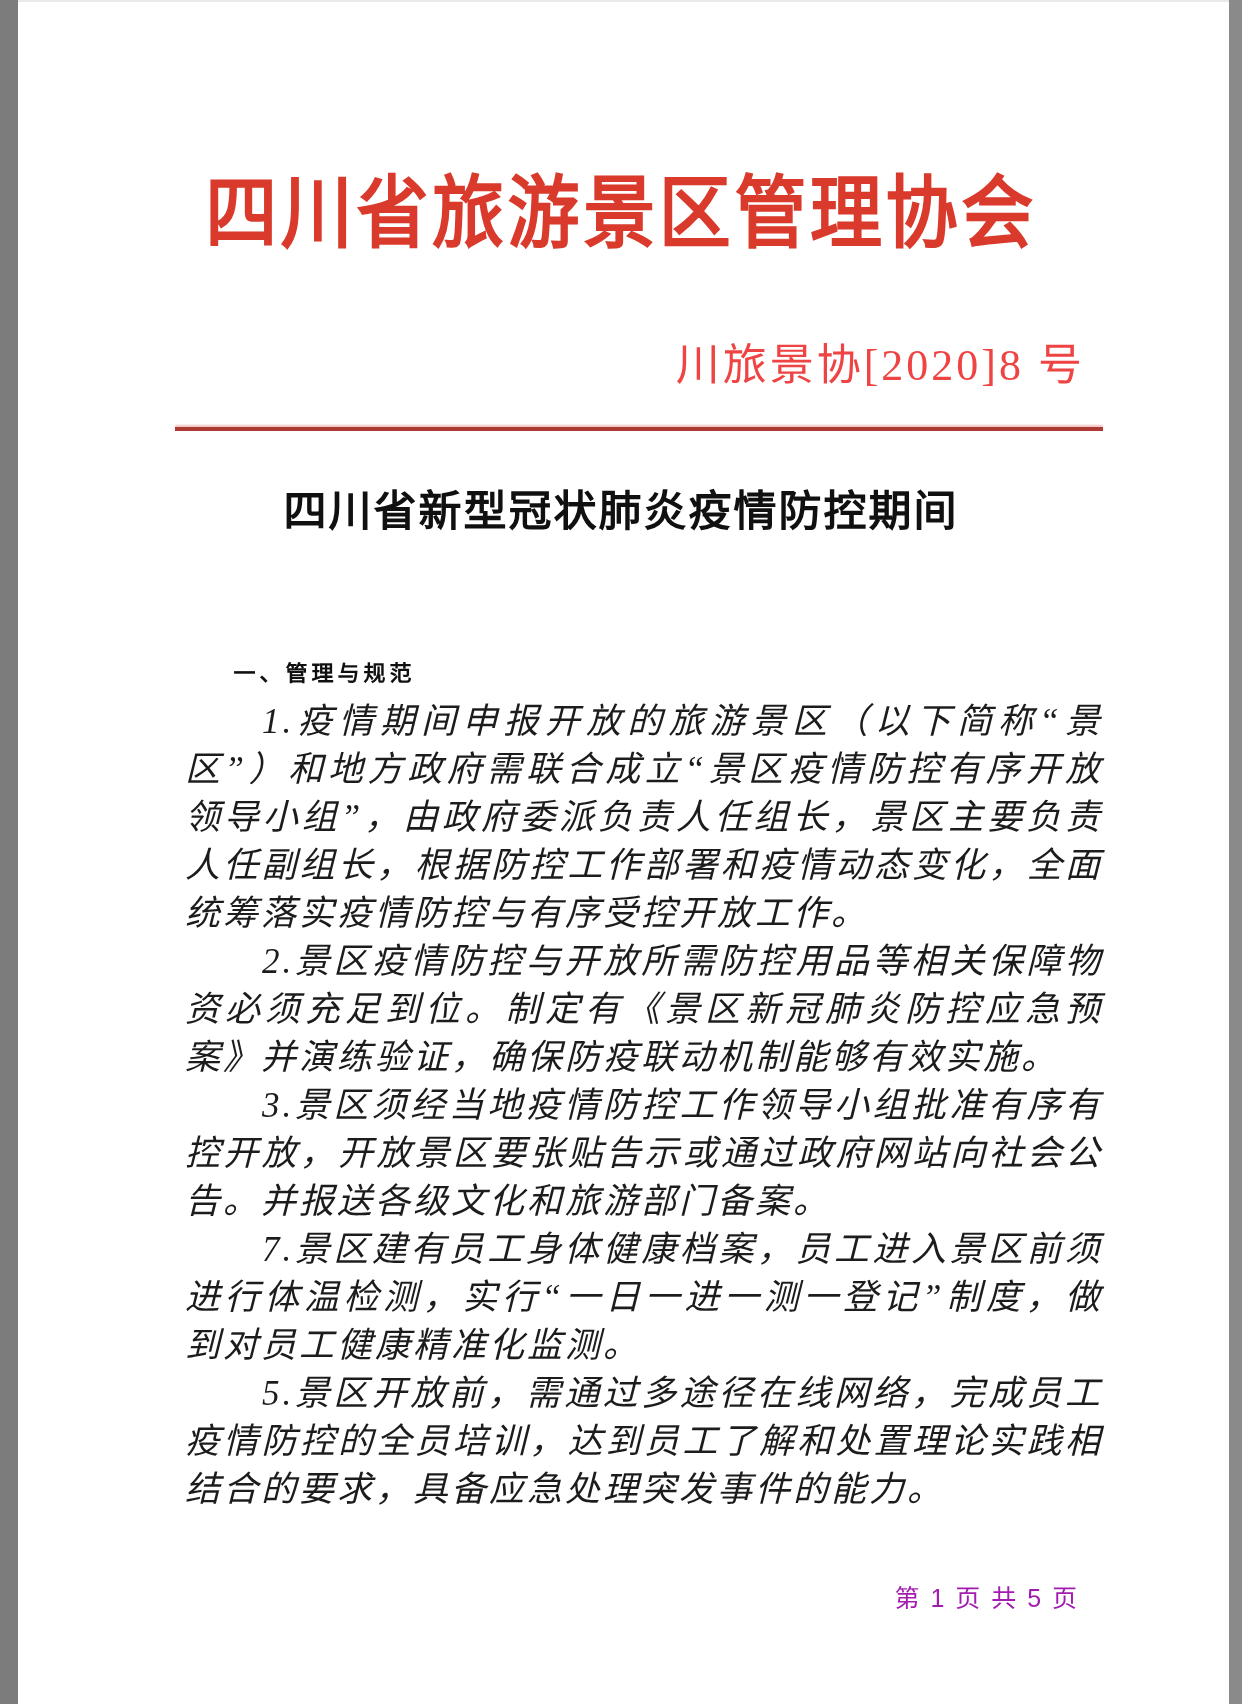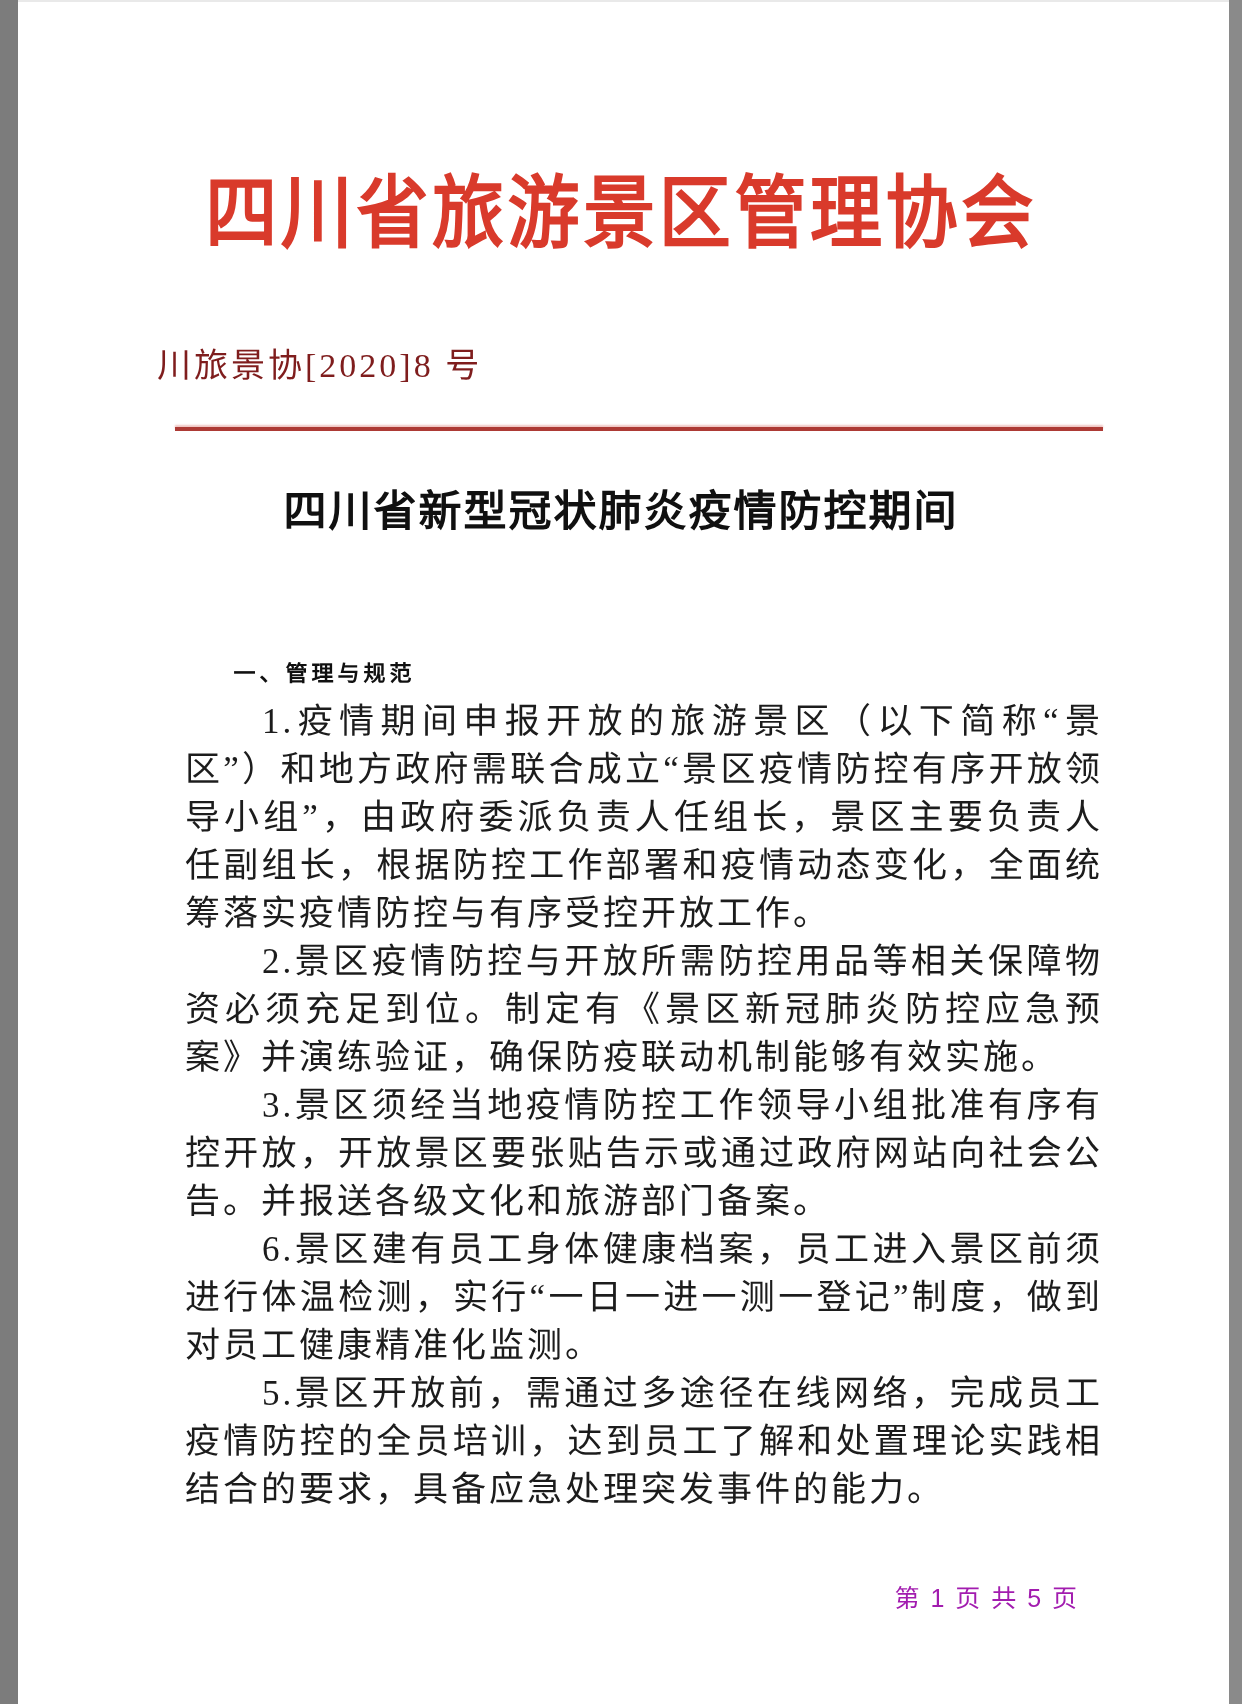--- a/index.html
+++ b/index.html
@@ -46,25 +46,25 @@
     color: var(--header-red, #d93a2b);
     transform: scaleX(0.90);
     transform-origin: center;
     font-family: "Liberation Serif", "DejaVu Serif", serif;
   }
   .doc-number {
     position: absolute;
     top: 340px;
     left: 157px;
     width: 928px;
-    text-align: left;
-    font-size: 34px;
+    text-align: right;
+    font-size: 44px;
     line-height: 52px;
     letter-spacing: 3px;
-    color: #7f1d1d;
+    color: #ef4444;
   }
   .red-rule {
     position: absolute;
     top: 427px;
     left: 175px;
     width: 928px;
     height: 4px;
     background: var(--rule-red, #ad3a35);
     box-shadow: 0 -2px 2px rgba(210, 90, 80, 0.35);
   }
@@ -105,20 +105,21 @@
     line-height: 48px;
     font-weight: bold;
     letter-spacing: 4px;
     text-indent: 2.2em;
     color: #101010;
     font-family: "Liberation Sans", "DejaVu Sans", sans-serif;
   }
   .doc-body p {
     margin: 0;
     text-indent: 2.2em;
+    font-style: italic;
   }
 
   
   .page-footer {
     position: absolute;
     top: 1578px;
     left: 151px;
     width: 928px;
     text-align: right;
     font-size: 25px;
@@ -142,17 +143,17 @@
 
 <h2 class="doc-title">
   <span>四川省新型冠状肺炎疫情防控期间</span>
 </h2>
 
 <section class="doc-body">
   <h3 class="section-heading">一、管理与规范</h3>
   <p>1.疫情期间申报开放的旅游景区（以下简称“景区”）和地方政府需联合成立“景区疫情防控有序开放领导小组”，由政府委派负责人任组长，景区主要负责人任副组长，根据防控工作部署和疫情动态变化，全面统筹落实疫情防控与有序受控开放工作。</p>
   <p>2.景区疫情防控与开放所需防控用品等相关保障物资必须充足到位。制定有《景区新冠肺炎防控应急预案》并演练验证，确保防疫联动机制能够有效实施。</p>
   <p>3.景区须经当地疫情防控工作领导小组批准有序有控开放，开放景区要张贴告示或通过政府网站向社会公告。并报送各级文化和旅游部门备案。</p>
-  <p>6.景区建有员工身体健康档案，员工进入景区前须进行体温检测，实行“一日一进一测一登记”制度，做到对员工健康精准化监测。</p>
+  <p>7.景区建有员工身体健康档案，员工进入景区前须进行体温检测，实行“一日一进一测一登记”制度，做到对员工健康精准化监测。</p>
   <p>5.景区开放前，需通过多途径在线网络，完成员工疫情防控的全员培训，达到员工了解和处置理论实践相结合的要求，具备应急处理突发事件的能力。</p>
 </section>
 
 <footer class="page-footer">第 1 页 共 5 页</footer>
 
 </body></html>

